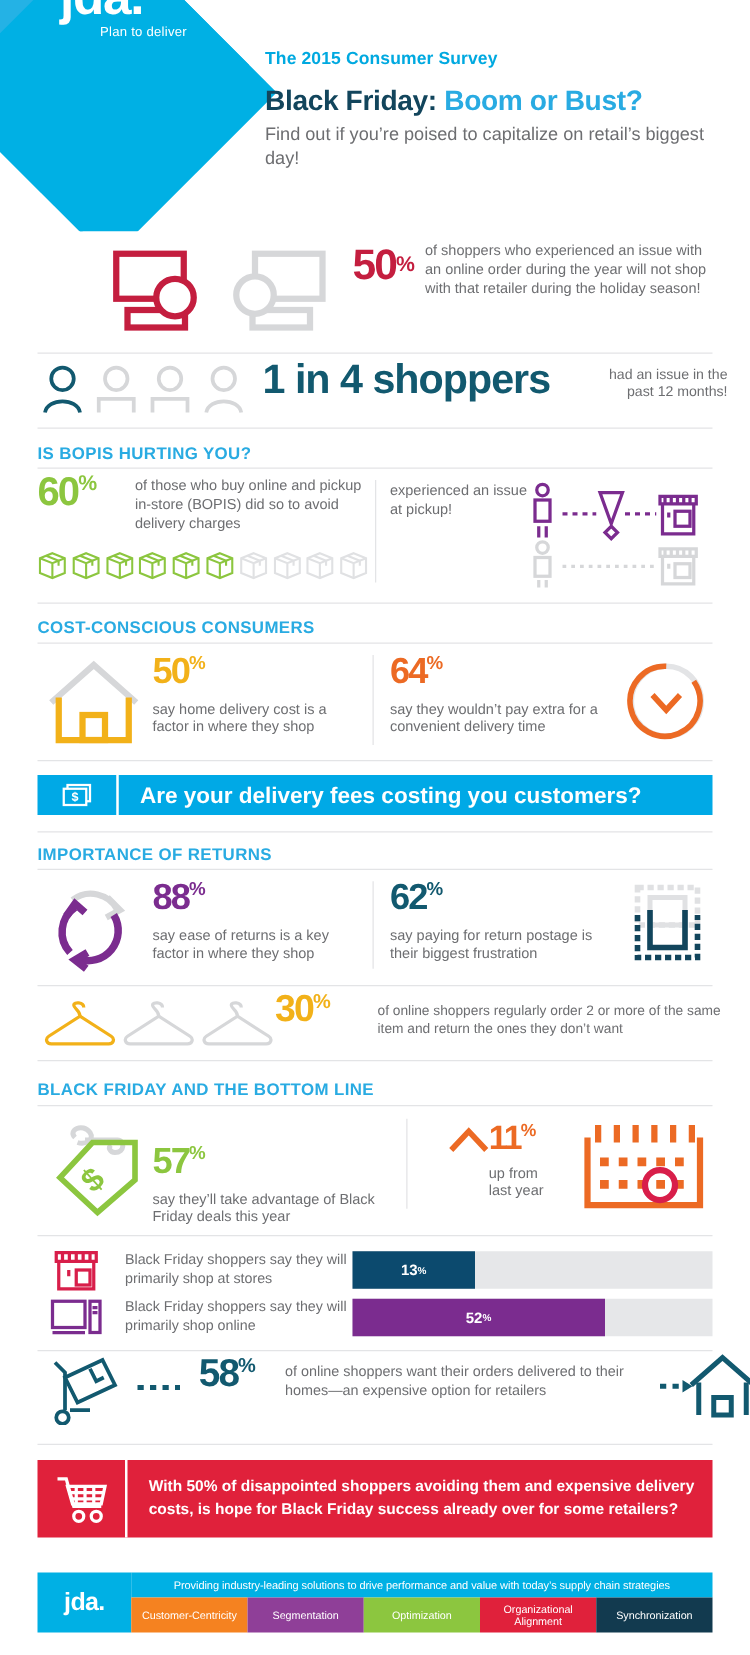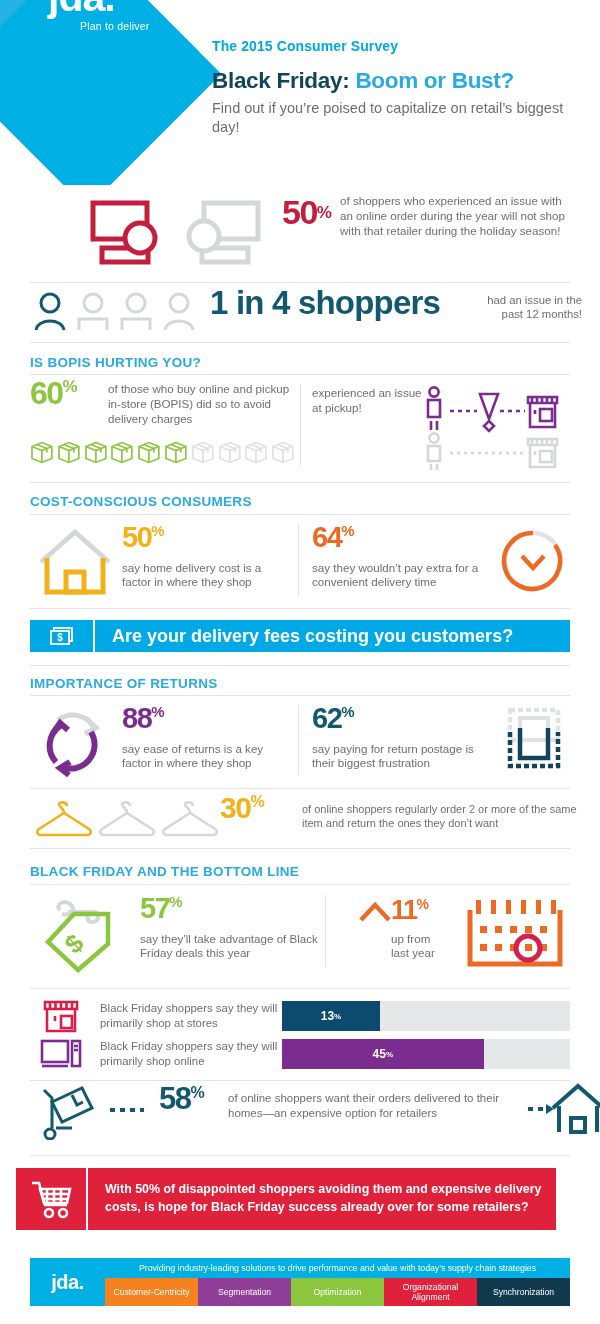--- a/index.html
+++ b/index.html
@@ -79,21 +79,21 @@
   
   .ret-l { position: absolute; left: 122px; top: 705px; width: 165px; }
   .ret-r { position: absolute; left: 312px; top: 705px; width: 185px; }
   .n88 { font-size: 29px; color: #7b2c8f; }
   .n62 { font-size: 29px; color: #12596f; }
   .hangers-row { position: absolute; left: 30px; top: 796px; width: 540px; height: 48px; }
   .n30 { position: absolute; left: 190px; top: -2px; font-size: 30px; color: #f2b119; }
   .txt30 { position: absolute; left: 272px; top: 6px; width: 280px; font-size: 11px; color: #6d6e71; line-height: 1.28; }
 
   
-  .bf-l { position: absolute; left: 122px; top: 895px; width: 190px; margin-left: 18px; }
+  .bf-l { position: absolute; left: 122px; top: 916px; width: 190px; }
   .n57 { font-size: 29px; color: #8cc63f; }
   .bf-m { position: absolute; left: 355px; top: 898px; width: 90px; }
   .n11 { font-size: 27px; color: #ec6a24; }
   .cal { position: absolute; left: 466px; top: 900px; }
 
   
   .barrow { position: absolute; width: 540px; height: 36px; left: 30px; display: flex; align-items: center; }
   .bar-ico { width: 62px; display: flex; justify-content: center; }
   .bar-lbl { width: 190px; font-size: 11.4px; color: #6d6e71; line-height: 1.28; padding-left: 8px; }
   .track { flex: 1; height: 30px; background: #e6e7e9; position: relative; }
@@ -101,21 +101,21 @@
           display: flex; align-items: center; justify-content: center;
           color: #fff; font-size: 12px; font-weight: bold; }
   .fill .pc { font-size: 8px; vertical-align: super; }
 
   
   .row58 { position: absolute; left: 30px; top: 1086px; width: 540px; height: 52px; }
   .n58 { position: absolute; left: 129px; top: -2px; font-size: 31px; color: #12596f; }
   .txt58 { position: absolute; left: 198px; top: 5px; width: 300px; font-size: 11.5px; color: #6d6e71; line-height: 1.3; }
 
   
-  .callout { position: absolute; left: 16px; top: 1168px; width: 540px; height: 62px;
+  .callout { position: absolute; left: 30px; top: 1168px; width: 540px; height: 62px;
              background: #e0213b; display: flex; align-items: center; }
   .callout-ico { width: 72px; display: flex; align-items: center; justify-content: center;
                  border-right: 2px solid #fff; height: 100%; }
   .callout-txt { color: #fff; font-size: 12.4px; font-weight: bold; line-height: 1.42; padding-left: 17px; width: 455px; }
 
   
   .footer { position: absolute; left: 30px; top: 1258px; width: 540px; height: 48px; display: flex; }
   .f-logo { width: 75px; background: #00b0e4; display: flex; align-items: center; justify-content: center;
             color: #fff; font-size: 20px; font-weight: bold; letter-spacing: -.5px; }
   .f-right { flex: 1; display: flex; flex-direction: column; }
@@ -509,21 +509,21 @@
         <line x1="2" y1="28" x2="28" y2="28"></line>
         <rect x="32" y="3" width="8" height="25"></rect>
         <line x1="34" y1="8" x2="38" y2="8"></line>
           <line x1="34" y1="12" x2="38" y2="12"></line>
       </g>
     </svg>
   </div>
   <div class="bar-lbl">Black Friday shoppers say they will primarily shop online</div>
   <div class="track">
     <div class="fill" style="width:70%;background:#7b2c8f;">
-      <span>45</span>
+      <span>52</span>
         <span class="pc">%</span>
     </div>
   </div>
 </div>
 
 <div class="hr" style="position:absolute;left:30px;top:1080px;"></div>
 
 <div class="row58">
   <svg style="position:absolute;left:8px;top:-2px;" width="60" height="56" viewBox="0 0 60 56">
     <g fill="none" stroke="#12596f" stroke-width="3">

